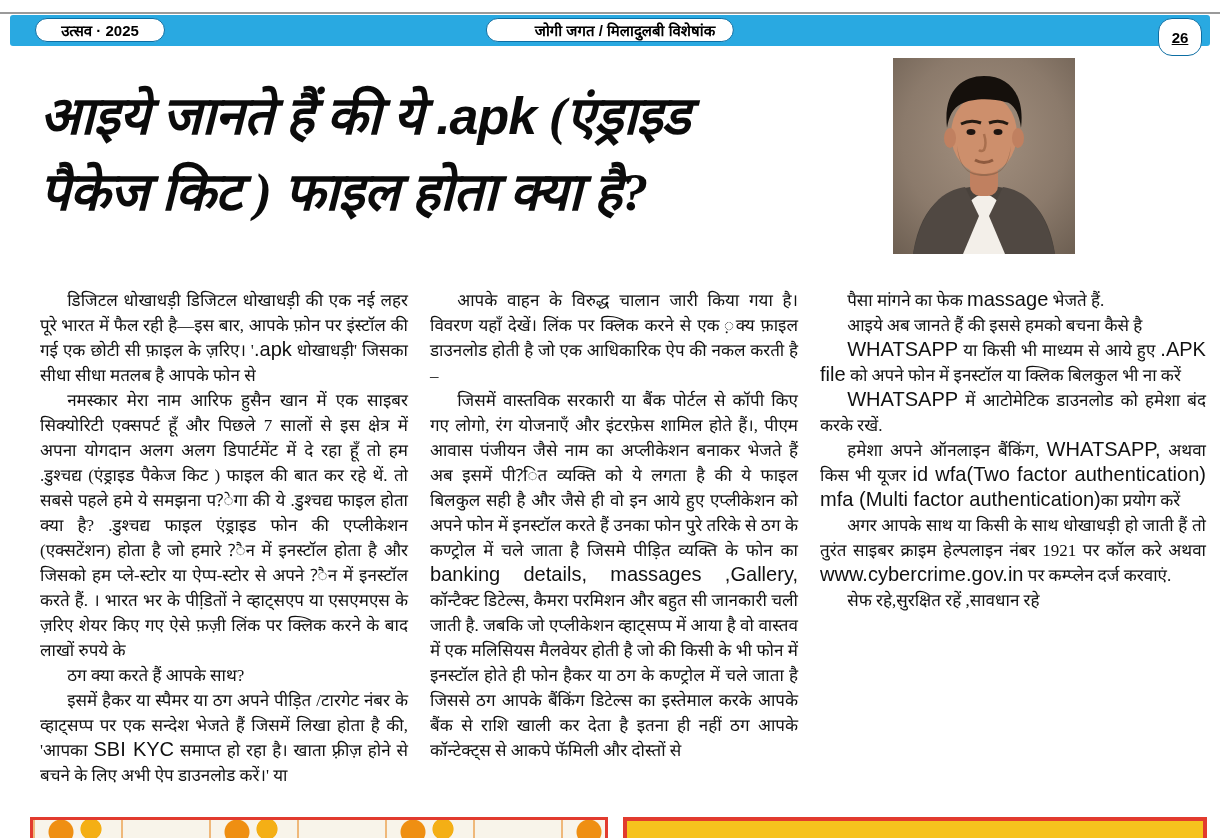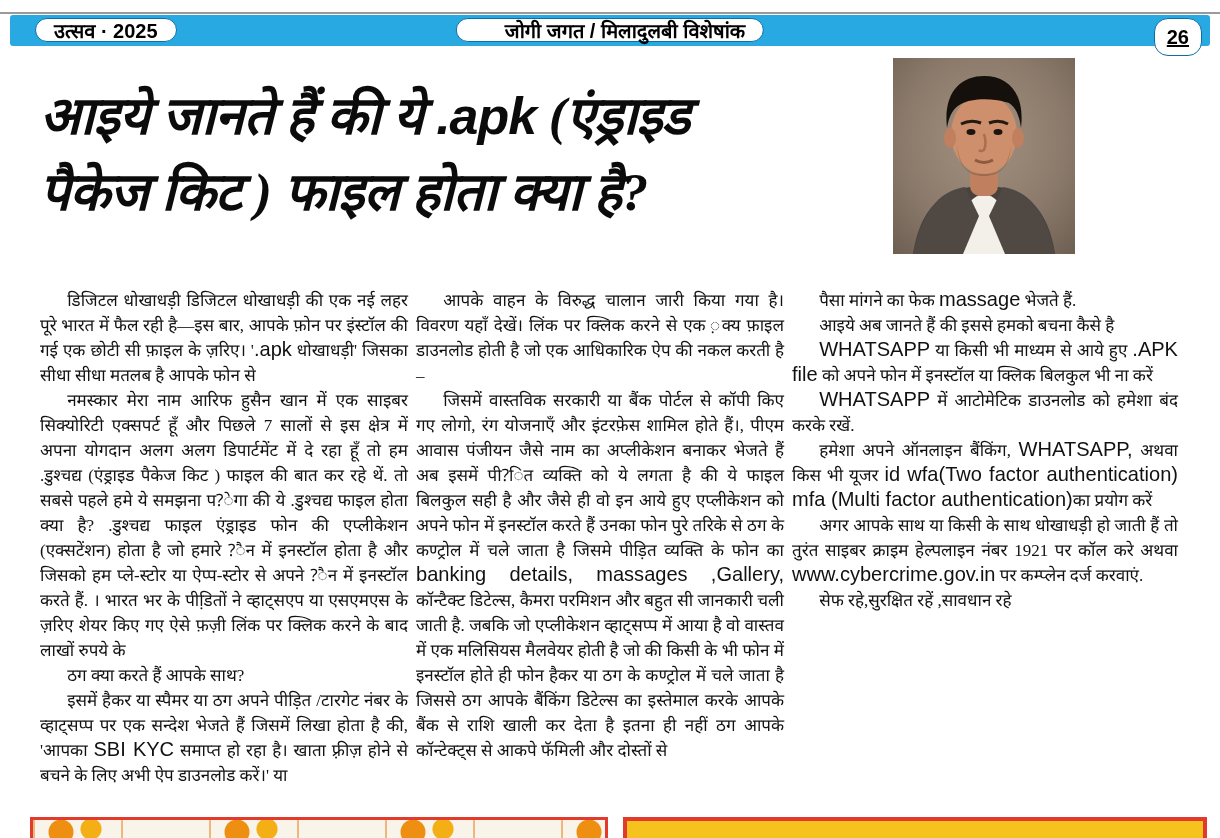--- a/index.html
+++ b/index.html
@@ -14,21 +14,21 @@
   .top-rule{position:absolute; left:0; top:12px; width:1220px; height:2px; background:#9a9a9a;}
   .masthead-bar{
     position:absolute; left:10px; top:15px; width:1200px; height:31px;
     background:#29a9e1; border-radius:3px;
   }
   .pill{
     position:absolute; top:3px; height:24px; background:#ffffff;
     border:1px solid #0d6ea3; border-radius:14px;
     display:flex; align-items:center; justify-content:center;
     font-family:"Liberation Sans","DejaVu Sans",sans-serif;
-    font-weight:bold; font-size:20px; color:#000; padding:0 18px; box-sizing:border-box;
+    font-weight:bold; font-size:15px; color:#000; padding:0 18px; box-sizing:border-box;
   }
   .pill-left{left:25px; min-width:130px;}
   .pill-center{left:50%; transform:translateX(-50%); min-width:215px;padding-left:48px;}
   .pill-right{right:8px; min-width:44px; padding:18px 12px;text-decoration:underline;}
   
   .headline{
     position:absolute; left:40px; top:78px; width:848px;
     font-weight:bold; color:#0b0b0b; line-height:76px; font-size:53px;
     letter-spacing:-0.5px;
     font-style:italic;
@@ -39,21 +39,21 @@
     font-weight:bold; font-size:0.98em; letter-spacing:-1px;
   }
   
   .photo{
     position:absolute; left:893px; top:58px; width:182px; height:196px;
     overflow:hidden;
   }
   
   .columns{
     position:absolute; left:40px; top:288px; width:1166px;
-    display:flex; gap:8px;
+    display:flex; gap:22px;
   }
   .col{width:368px; text-align:justify; font-size:17px; line-height:25px;}
   .col-3{width:386px;}
   .col p{margin:0; text-indent:1.6em;}
   .col .latin{
     font-family:"Liberation Sans","DejaVu Sans",sans-serif;
     font-size:1.18em; line-height:1;
   }
   
   .ad-left{

